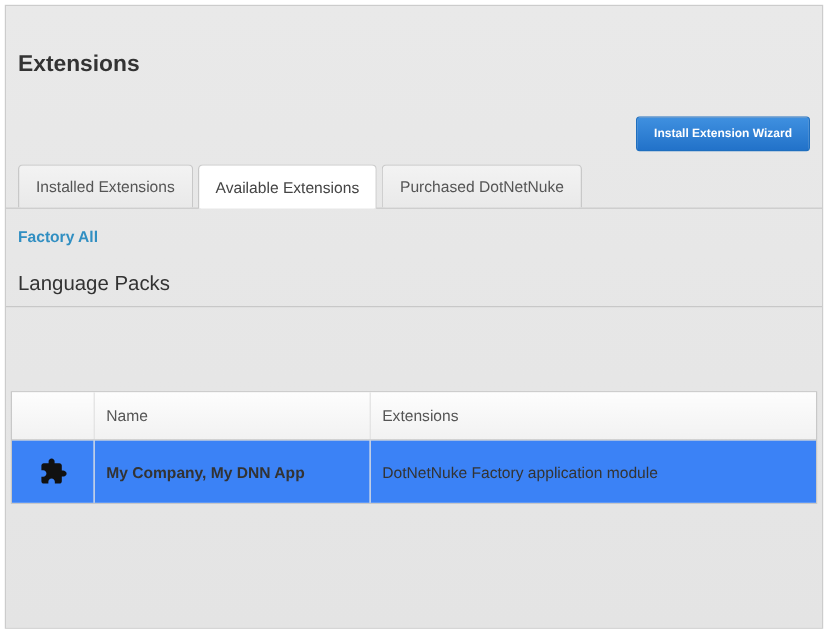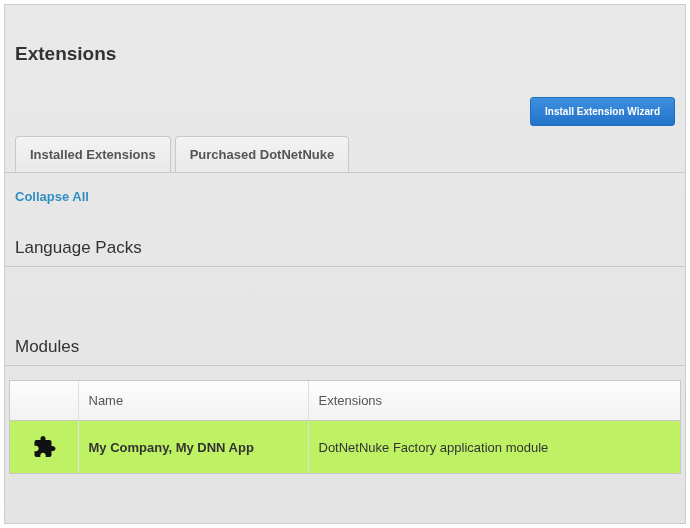--- a/index.html
+++ b/index.html
@@ -43,21 +43,21 @@
 .tabs {
   display: flex;
   align-items: flex-end;
   padding: 0 10px;
   border-bottom: 1px solid #c8c8c8;
 }
 .tab {
   padding: 10px 14px;
   font-size: 13px;
   color: #555;
-  font-weight: bold;
+  font-weight: normal;
   background: linear-gradient(#f3f3f3, #e9e9e9);
   border: 1px solid #c8c8c8;
   border-bottom: none;
   margin-right: 4px;
   border-radius: 4px 4px 0 0;
   cursor: pointer;
 }
 .tab.active {
   background: #fff;
   color: #444;
@@ -79,21 +79,21 @@
 .section-header {
   font-size: 17px;
   color: #333;
   padding: 8px 4px;
   border-bottom: 1px solid #c8c8c8;
   margin-left: -10px;
   margin-right: -10px;
   padding-left: 10px;
   margin-top: 6px;
 }
-.section-header:first-of-type { margin-top: 12px; }
+.section-header:first-of-type { margin-top: 0; }
 .spacer { height: 28px; }
 .table-wrap {
   border: 1px solid #c8c8c8;
   margin-top: 14px;
   margin-left: -6px;
   margin-right: -6px;
 }
 table {
   width: 100%;
   border-collapse: collapse;
@@ -114,21 +114,21 @@
 th:nth-child(2) { width: 230px; }
 th:last-child { border-right: none; }
 td {
   padding: 14px 10px;
   font-size: 13px;
   color: #333;
   border-right: 1px solid #e0e0e0;
   vertical-align: middle;
 }
 td:last-child { border-right: none; }
-tbody tr { background: #bef264; }
+tbody tr { background: #3b82f6; }
 td.bold { font-weight: bold; }
 .puzzle-icon {
   display: block;
   width: 24px;
   height: 24px;
   margin: 0 auto;
 }
 </style>
 </head>
 <body>
@@ -136,33 +136,33 @@
 <div class="panel">
 
   <div class="page-title">Extensions</div>
 
   <div class="button-bar">
     <button class="primary-btn">Install Extension Wizard</button>
   </div>
 
   <div class="tabs">
     <div class="tab">Installed Extensions</div>
+    <div class="tab active">Available Extensions</div>
     <div class="tab">Purchased DotNetNuke</div>
   </div>
 
   <div class="content">
 
-    <span class="collapse-link">Collapse All</span>
+    <span class="collapse-link">Factory All</span>
 
     <div class="section-header">Language Packs</div>
     <div class="spacer"></div>
 
     <div class="spacer"></div>
 
-    <div class="section-header">Modules</div>
 
     <div class="table-wrap">
       <table>
         <thead>
           <tr>
             <th></th>
             <th>Name</th>
             <th>Extensions</th>
           </tr>
         </thead>

